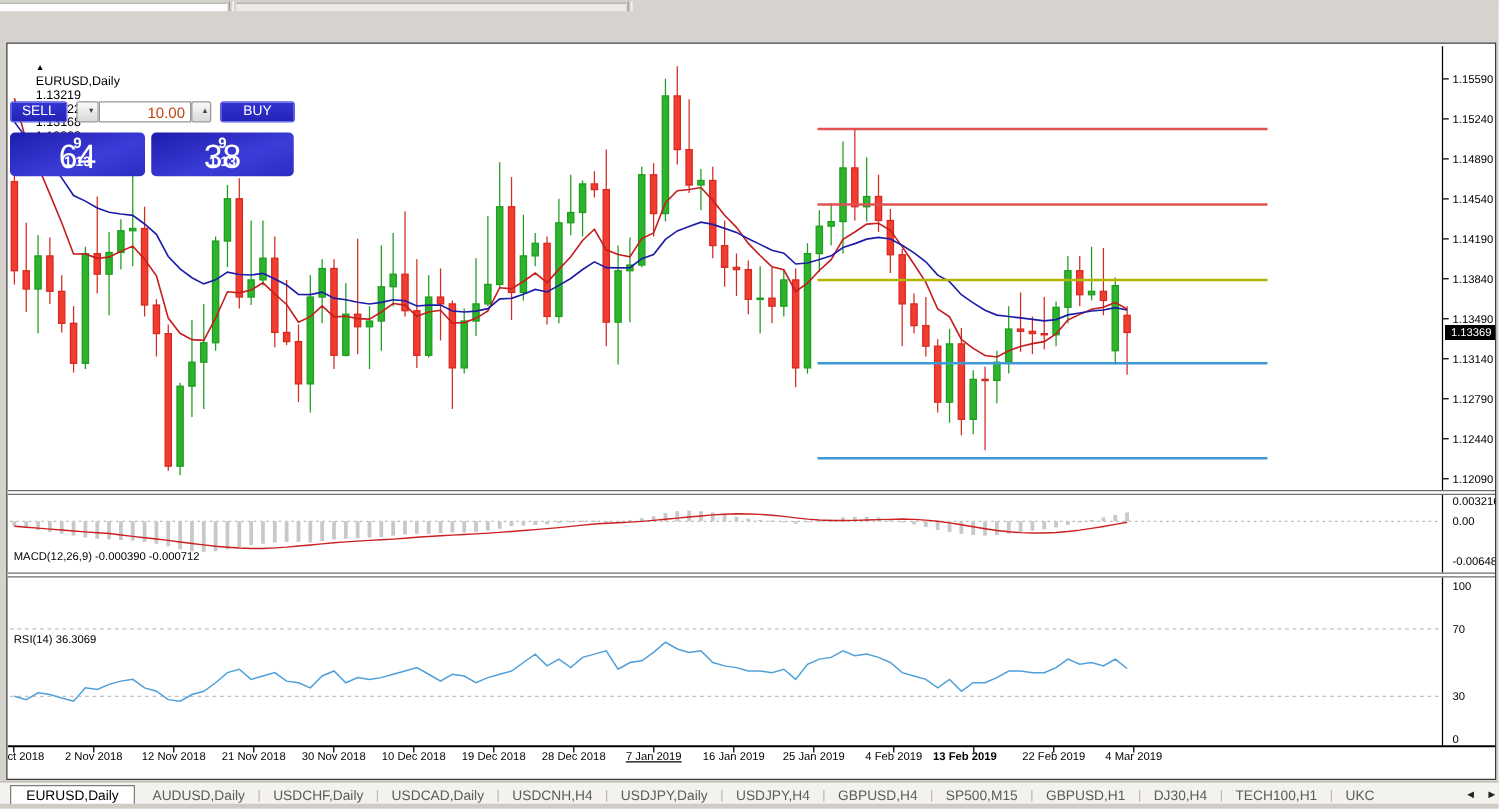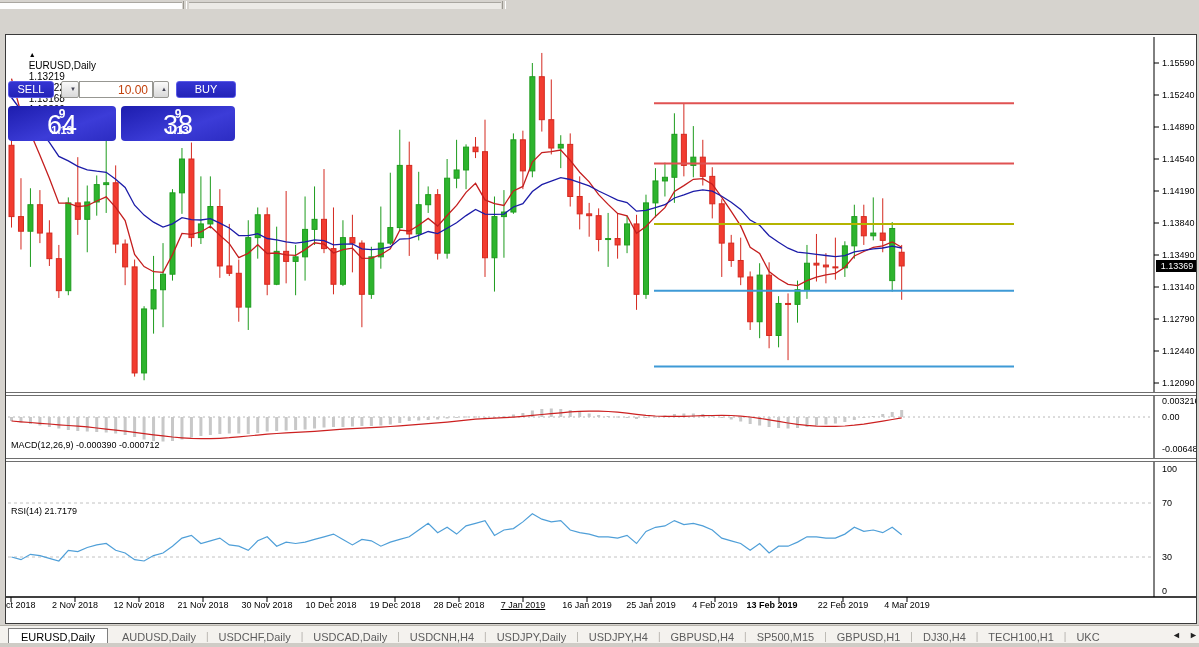--- a/index.html
+++ b/index.html
@@ -426,21 +426,21 @@
         <span class="bp-small">1.13</span>
           <span class="bp-big">38</span>
           <span class="bp-sup">9</span>
       </div>
     </div>
 
     <div class="splitter" style="top:357px"></div>
     <div class="splitter" style="top:423px"></div>
 
     <div class="paneLabel" style="left:5px;top:363px">MACD(12,26,9) -0.000390 -0.000712</div>
-    <div class="paneLabel" style="left:5px;top:429px">RSI(14) 21.7179</div>
+    <div class="paneLabel" style="left:5px;top:429px">RSI(14) 36.3069</div>
 
     <div class="price-tag" id="price-tag" style="top: 225.063px;">1.13369</div>
 
     <div id="axis-labels" style="left:0;top:0">
         <div class="axis-label" style="top: 23px;">1.15590</div>
         <div class="axis-label" style="top: 55px;">1.15240</div>
         <div class="axis-label" style="top: 87px;">1.14890</div>
         <div class="axis-label" style="top: 119px;">1.14540</div>
         <div class="axis-label" style="top: 151px;">1.14190</div>
         <div class="axis-label" style="top: 183px;">1.13840</div>

